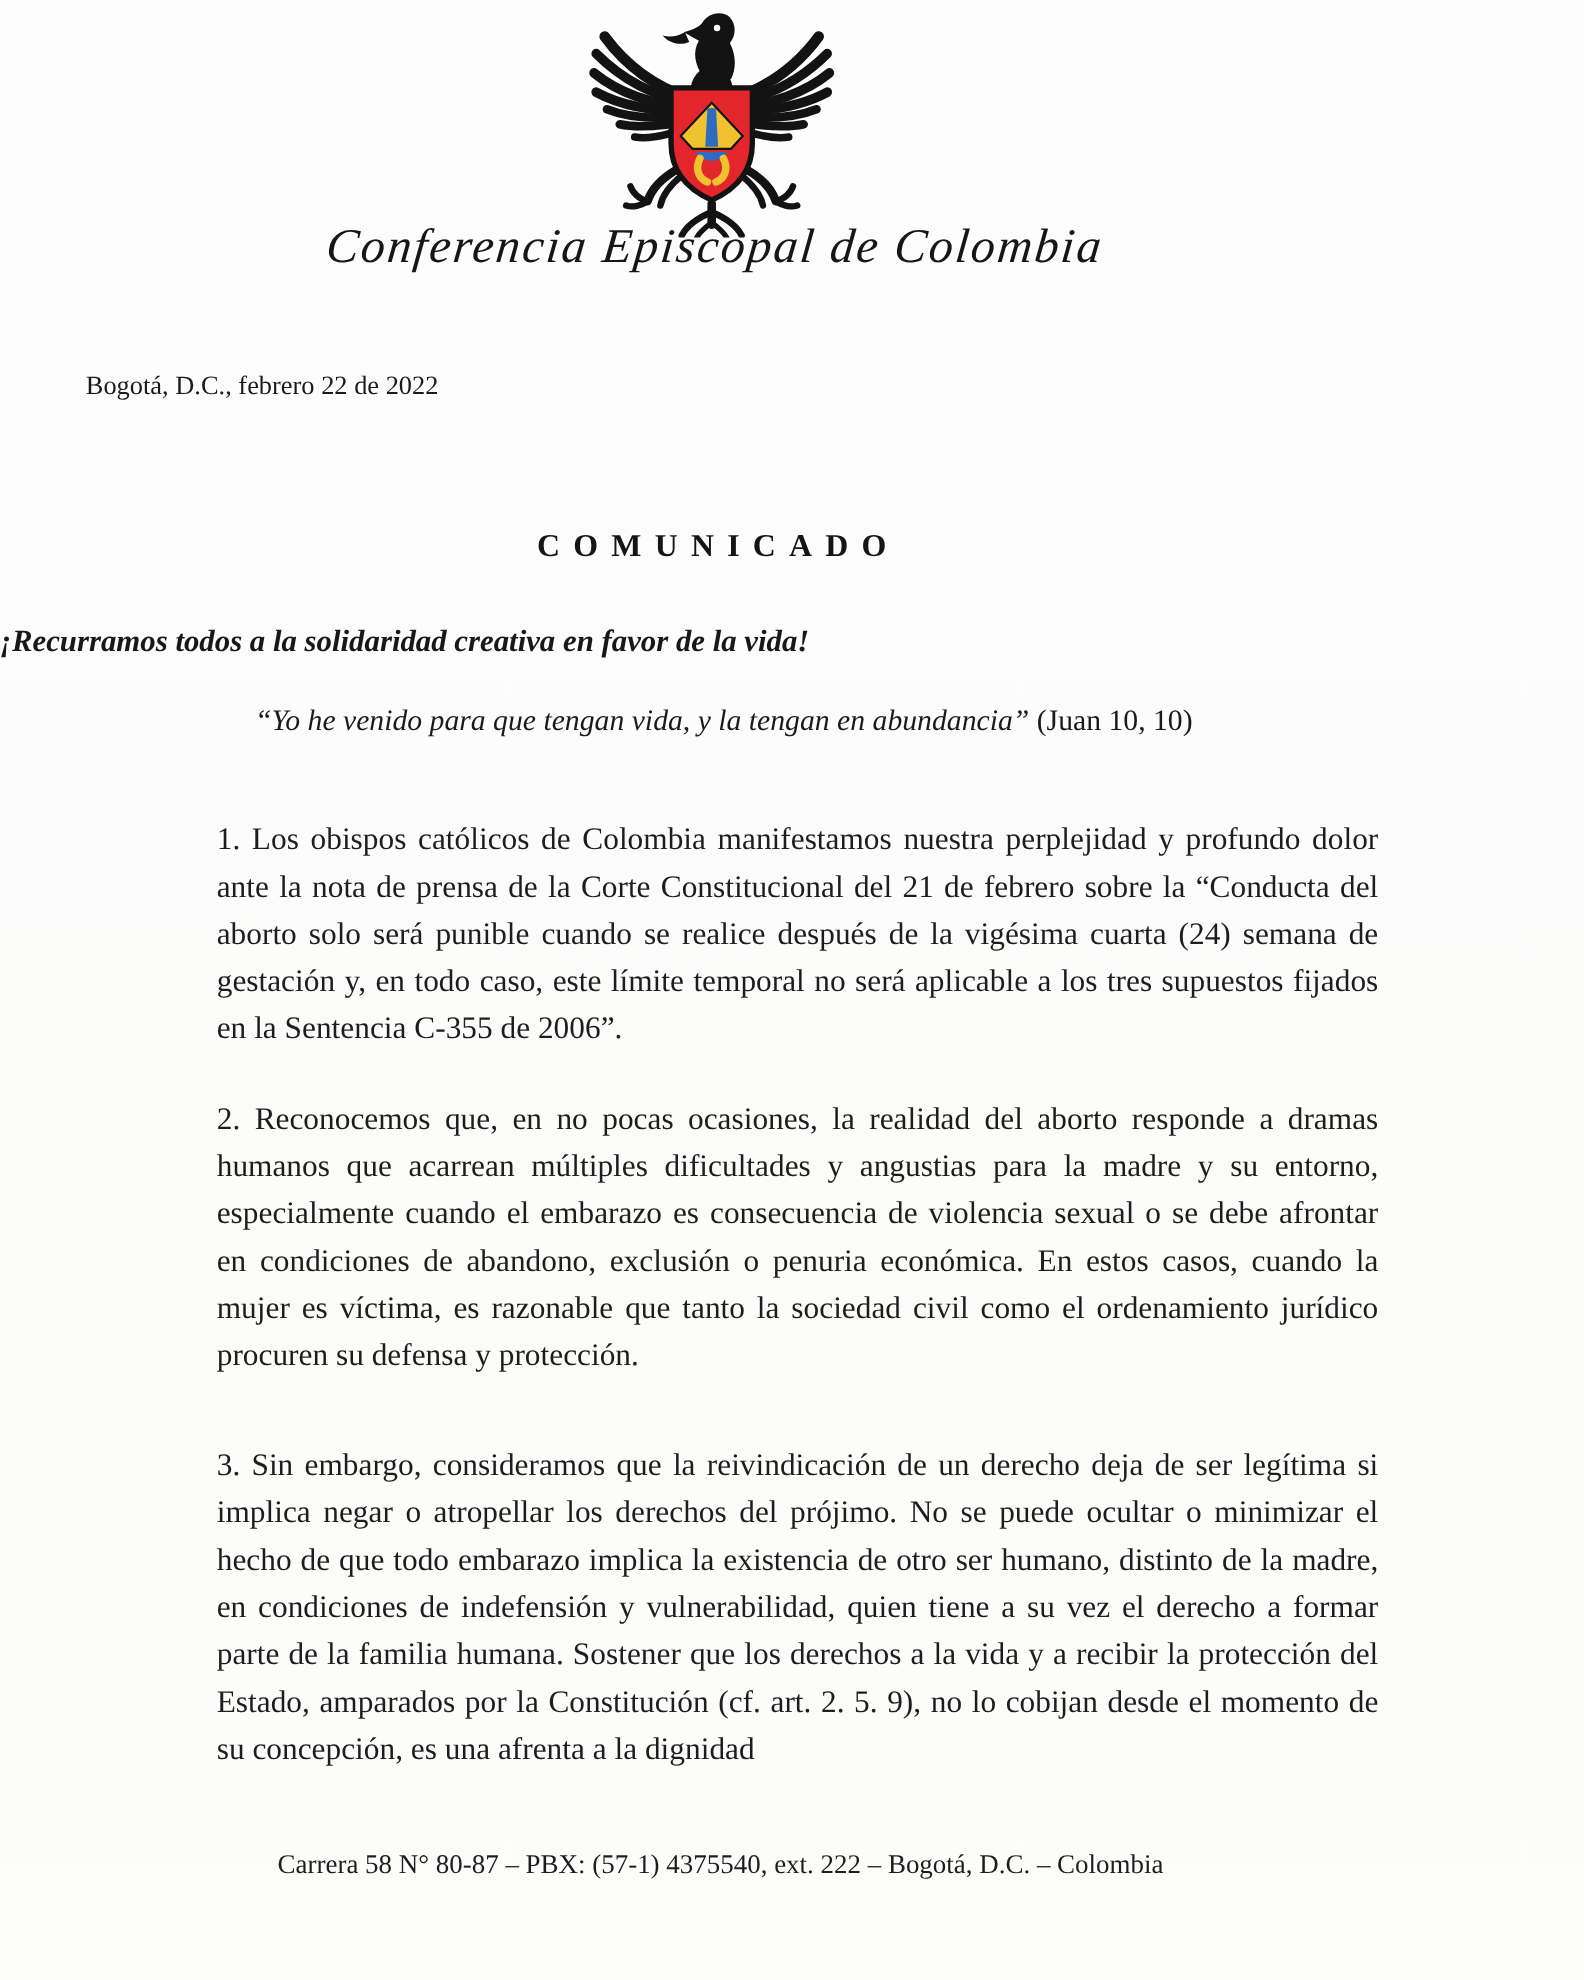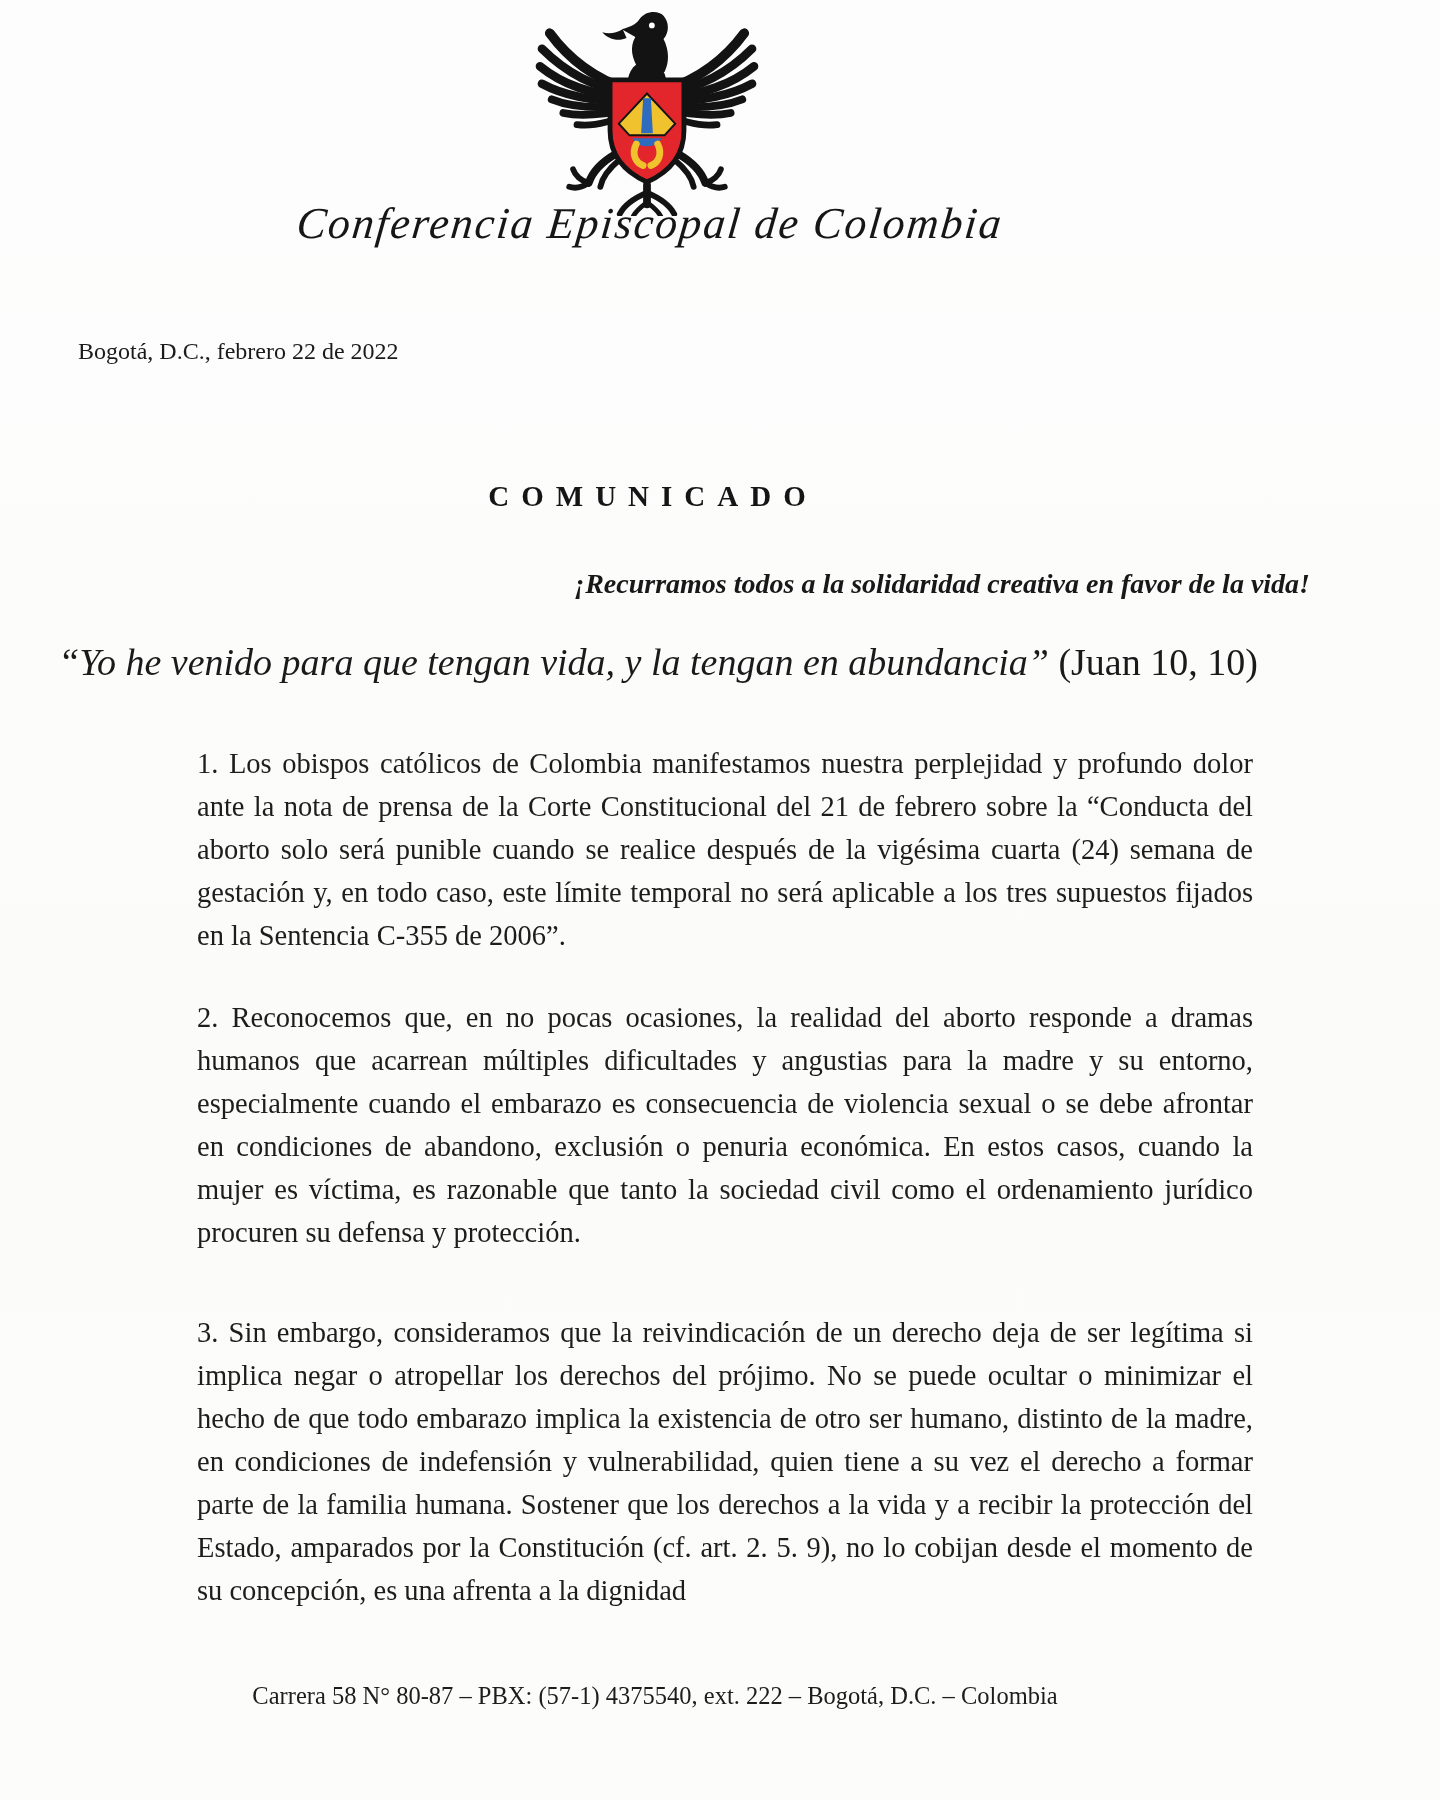--- a/index.html
+++ b/index.html
@@ -27,26 +27,26 @@
     font-size:24px;color:#1a1a1a;
   }
   .doc-title{
     position:absolute;top:446px;left:0;width:1306px;
     text-align:center;font-size:29px;font-weight:bold;letter-spacing:12px;
     color:#151515;
     margin-top:34px;
   }
   .headline{
     position:absolute;top:568px;left:0;width:1310px;
-    text-align:right;font-size:28px;font-weight:bold;font-style:italic;
+    text-align:left;font-size:28px;font-weight:bold;font-style:italic;
     color:#181818;
   }
   .epigraph{
     position:absolute;top:640px;left:0;width:1316px;
-    text-align:center;font-size:38px;color:#1a1a1a;
+    text-align:center;font-size:27px;color:#1a1a1a;
   }
   .epigraph .quote{font-style:italic;}
   .body-block{
     position:absolute;top:742px;left:197px;width:1056px;
     font-size:28.5px;line-height:43px;text-align:justify;
     color:#1d1d1d;
   }
   .body-block p{margin:0;}
   .body-block p.p1{margin-bottom:39px;}
   .body-block p.p2{margin-bottom:57px;}

